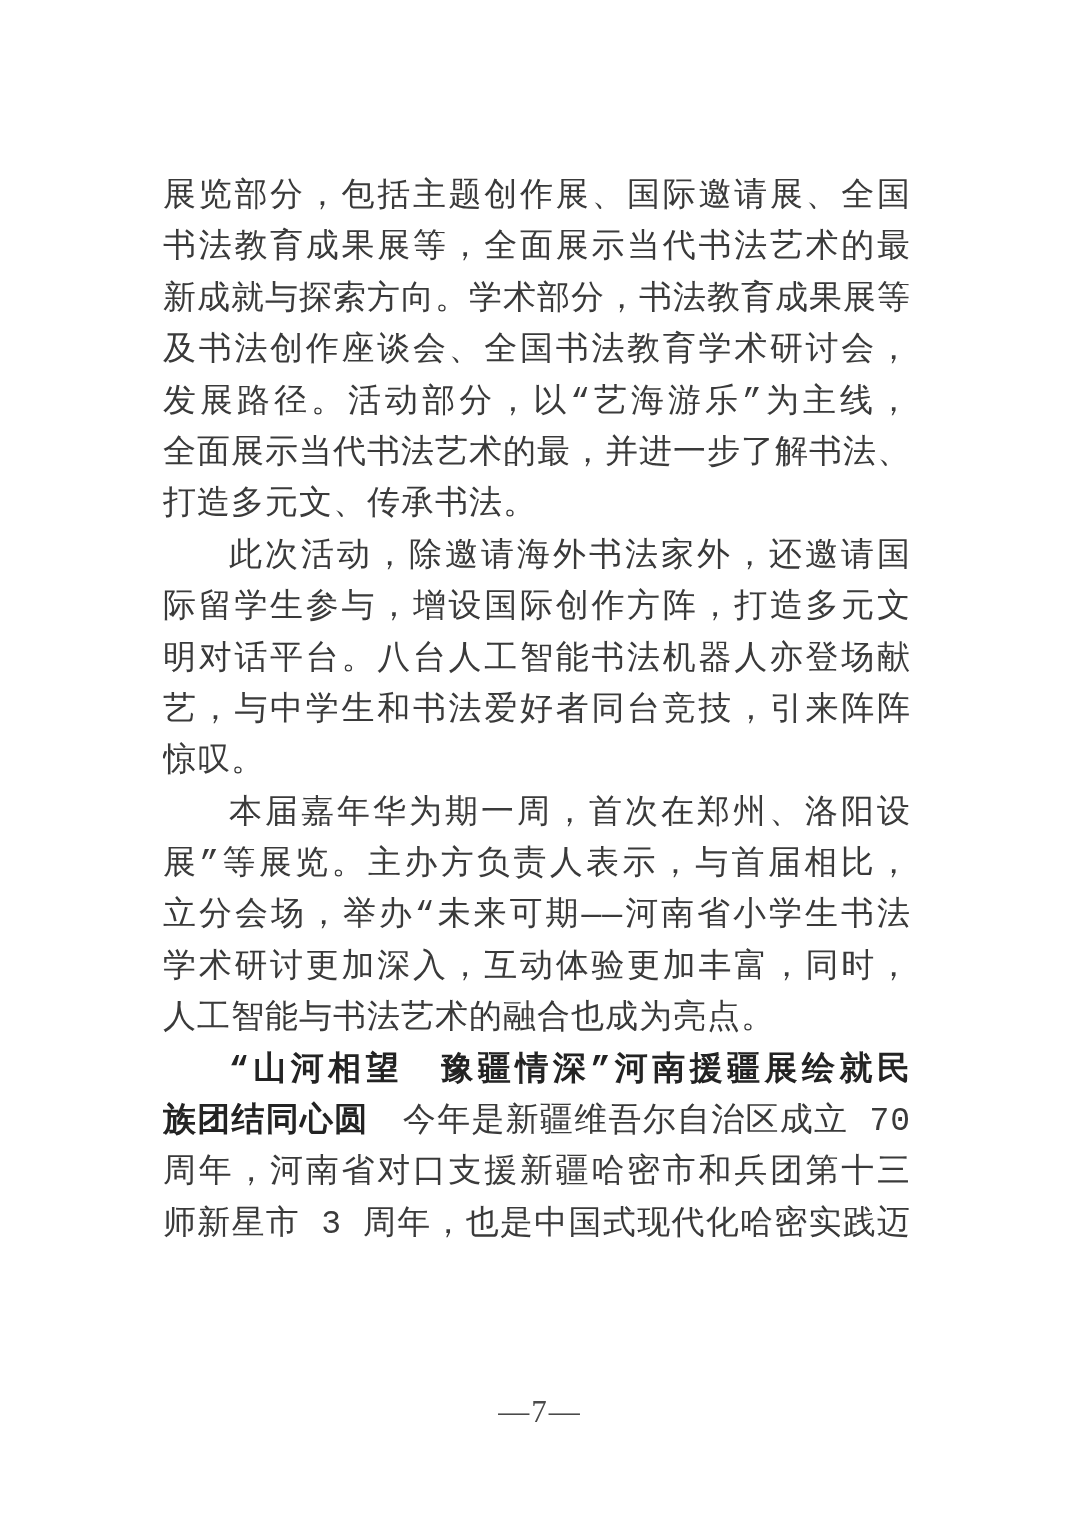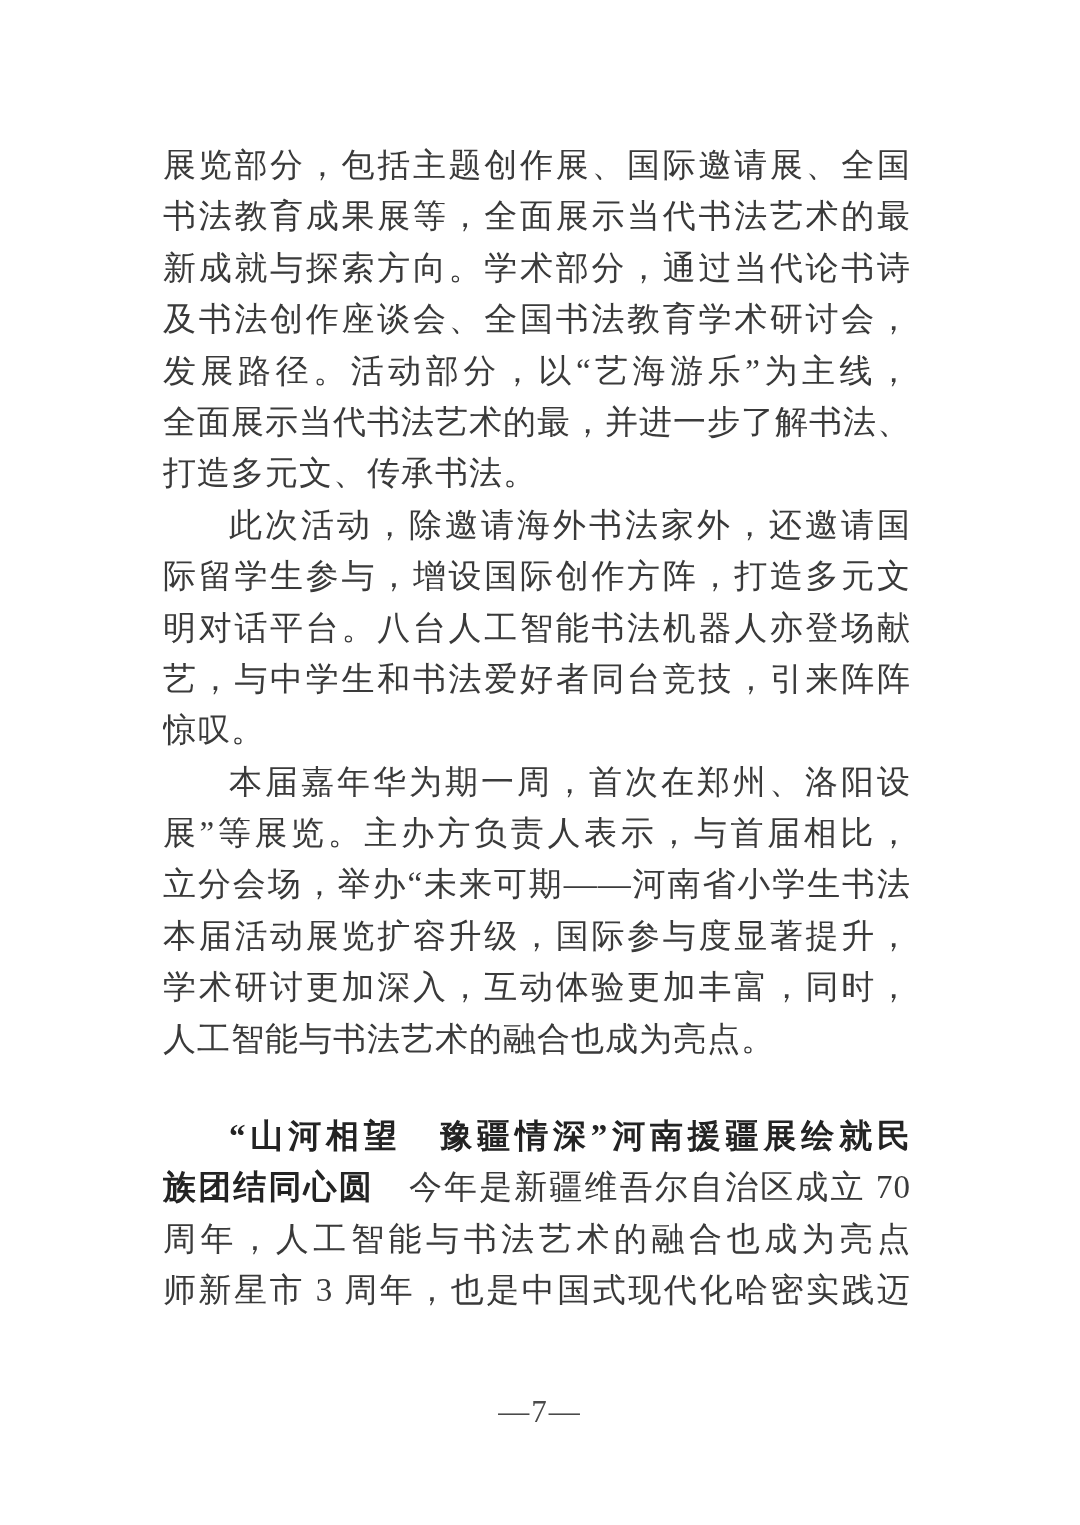--- a/index.html
+++ b/index.html
@@ -8,42 +8,43 @@
     width: 1080px;
     height: 1525px;
     background: #ffffff;
     font-family: "Liberation Serif", "DejaVu Serif", serif;
     color: #3a3a3a;
     overflow: hidden;
   }
   .text-block {
     position: absolute;
     left: 163px;
-    top: 140px;
+    top: 171px;
     width: 748px;
     font-size: 33px;
+    font-family: Liberation Mono, monospace;
   }
   .line {
     height: 51.4px;
     line-height: 51.4px;
     text-align: justify;
     text-align-last: justify;
     -moz-text-align-last: justify;
     text-justify: inter-character;
     letter-spacing: 1px;
     overflow: hidden;
     white-space: pre;
   }
   .line.last {
     text-align-last: left;
     -moz-text-align-last: left;
   }
   .line.indent { text-indent: 66px; }
   .bold { font-weight: bold; color: #232323; }
-  .para-heading { margin-top: 46px; }
+  .para-heading { }
   .page-number {
     position: absolute;
     top: 1392px;
     left: 0;
     width: 100%;
     height: 40px;
     line-height: 40px;
     text-align: center;
     font-size: 31px;
     letter-spacing: 2px;
@@ -52,47 +53,46 @@
 </style>
 </head>
 <body>
 
 <div class="page">
   <div class="text-block">
 
     <div class="para">
       <div class="line">展览部分，包括主题创作展、国际邀请展、全国</div>
       <div class="line">书法教育成果展等，全面展示当代书法艺术的最</div>
-      <div class="line">新成就与探索方向。学术部分，通过当代论书诗</div>
+      <div class="line">新成就与探索方向。学术部分，书法教育成果展等</div>
       <div class="line">及书法创作座谈会、全国书法教育学术研讨会，</div>
       <div class="line">发展路径。活动部分，以“艺海游乐”为主线，</div>
       <div class="line">全面展示当代书法艺术的最，并进一步了解书法、</div>
       <div class="line last">打造多元文、传承书法。</div>
     </div>
 
     <div class="para">
       <div class="line indent">此次活动，除邀请海外书法家外，还邀请国</div>
       <div class="line">际留学生参与，增设国际创作方阵，打造多元文</div>
       <div class="line">明对话平台。八台人工智能书法机器人亦登场献</div>
       <div class="line">艺，与中学生和书法爱好者同台竞技，引来阵阵</div>
       <div class="line last">惊叹。</div>
     </div>
 
     <div class="para">
       <div class="line indent">本届嘉年华为期一周，首次在郑州、洛阳设</div>
       <div class="line">展”等展览。主办方负责人表示，与首届相比，</div>
       <div class="line">立分会场，举办“未来可期——河南省小学生书法</div>
-      <div class="line">本届活动展览扩容升级，国际参与度显著提升，</div>
       <div class="line">学术研讨更加深入，互动体验更加丰富，同时，</div>
       <div class="line last">人工智能与书法艺术的融合也成为亮点。</div>
     </div>
 
     <div class="para para-heading">
       <div class="line indent bold">“山河相望　豫疆情深”河南援疆展绘就民</div>
       <div class="line"><span class="bold">族团结同心圆</span><span>　今年是新疆维吾尔自治区成立 70</span></div>
-      <div class="line">周年，人工智能与书法艺术的融合也成为亮点</div>
+      <div class="line">周年，河南省对口支援新疆哈密市和兵团第十三</div>
       <div class="line">师新星市 3 周年，也是中国式现代化哈密实践迈</div>
     </div>
 
   </div>
 
   <div class="page-number">—7—</div>
 </div>
 
 </body></html>

